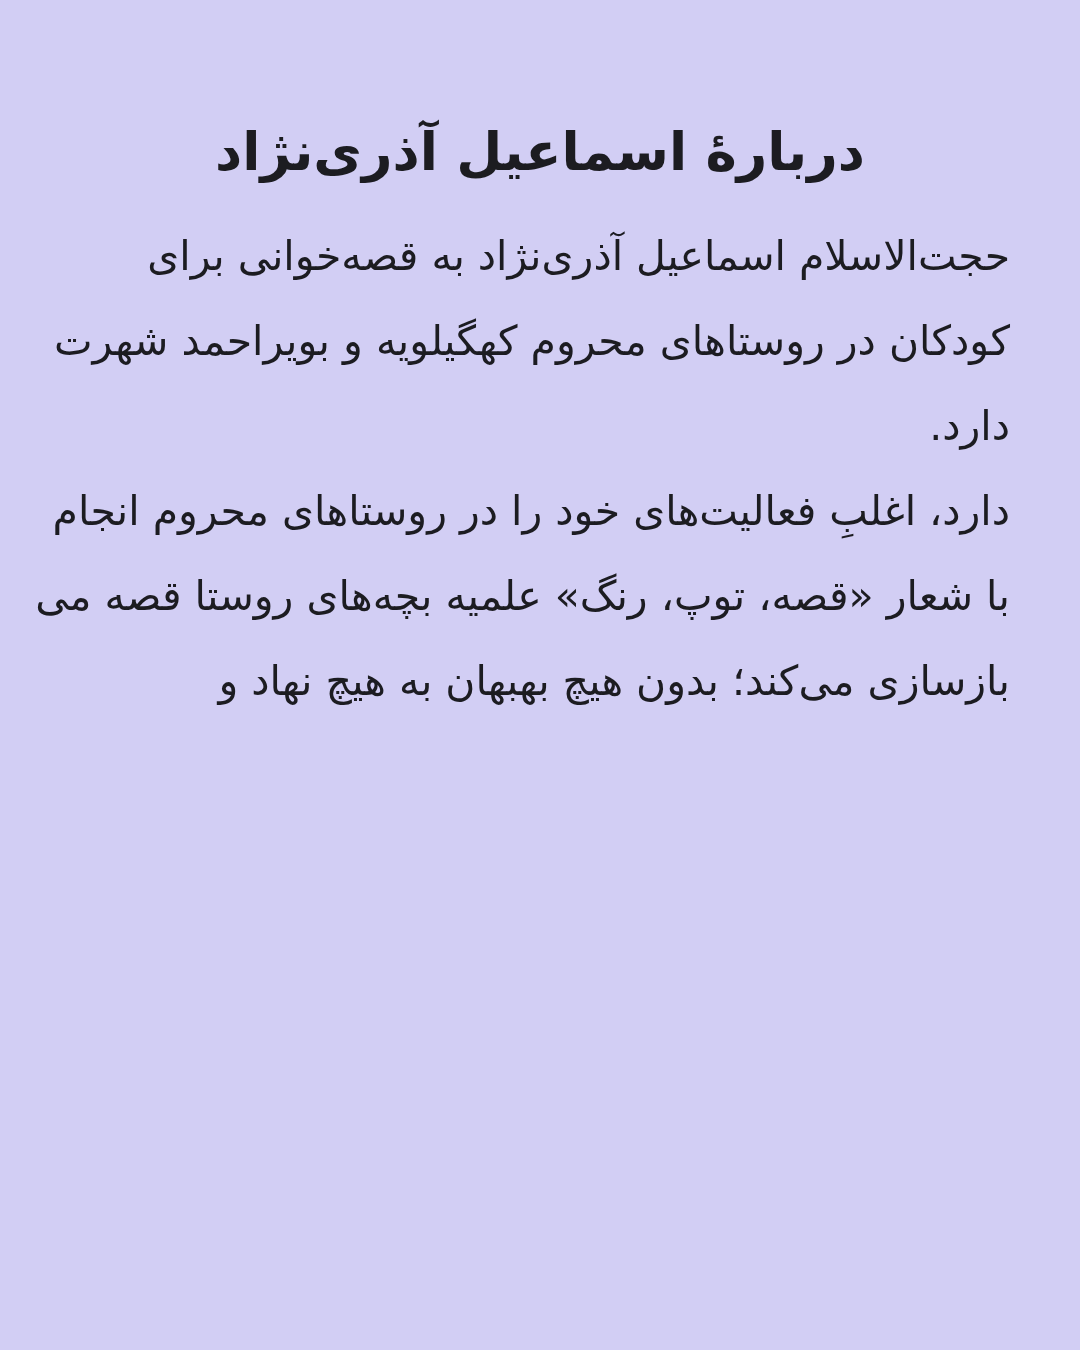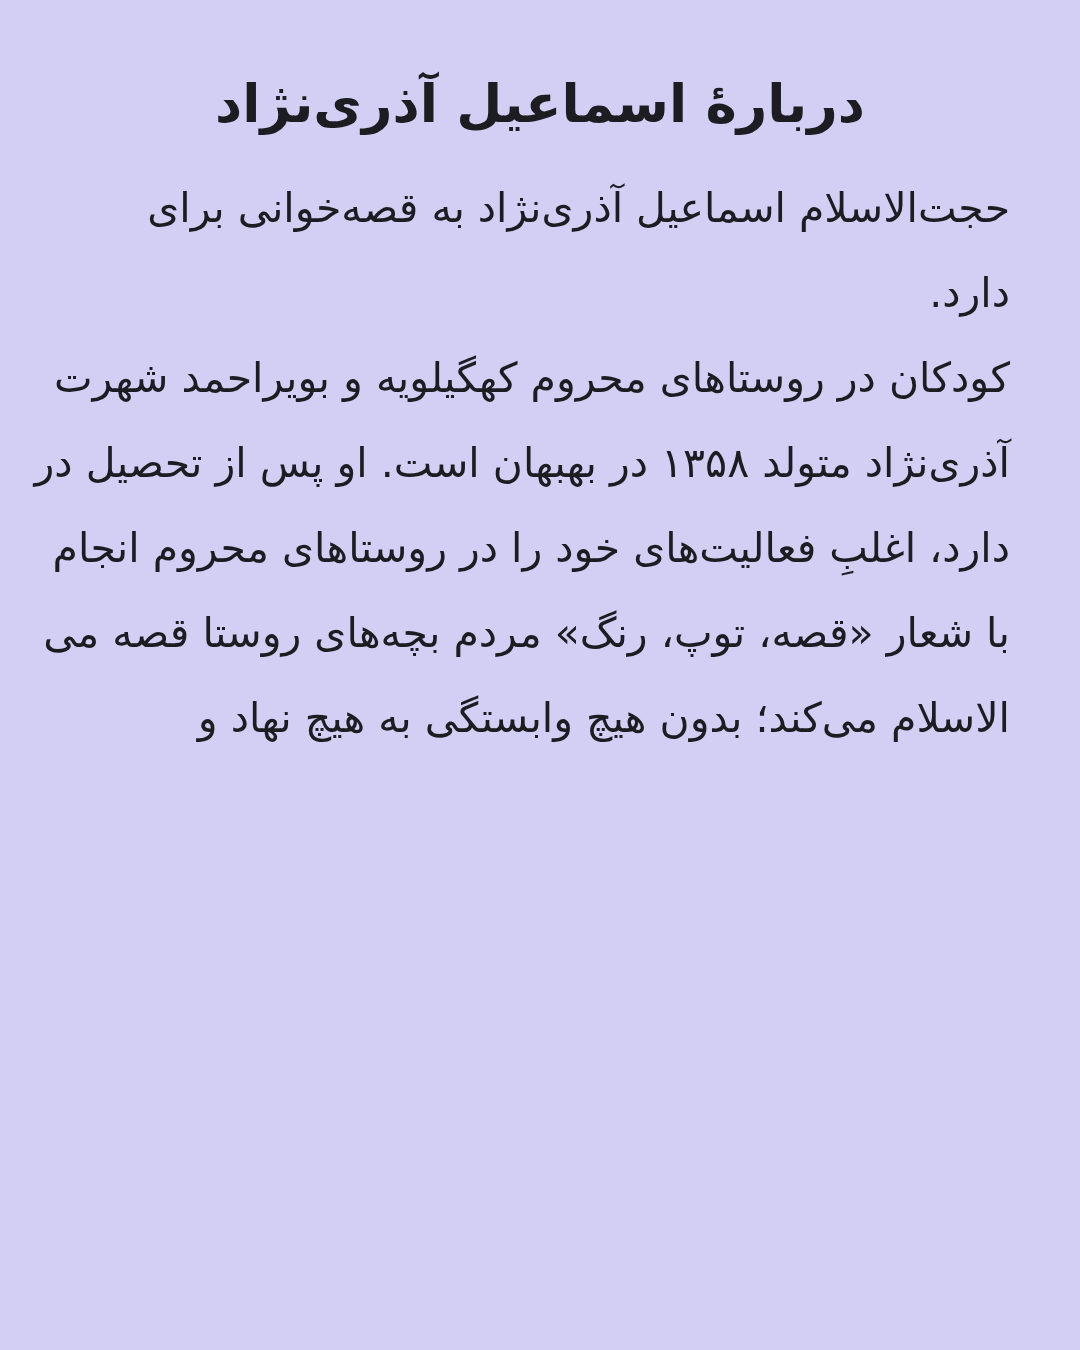--- a/index.html
+++ b/index.html
@@ -14,21 +14,21 @@
     font-family: "DejaVu Sans", sans-serif;
     overflow: hidden;
   }
   .post {
     width: 1080px;
     height: 1350px;
     box-sizing: border-box;
     direction: rtl;
   }
   .post-title {
-    margin: 68px 70px 26px 70px;
+    margin: 116px 70px 26px 70px;
     font-size: 53px;
     font-weight: bold;
     line-height: 1.35;
     text-align: center;
     white-space: nowrap;
   }
   .post-body {
     padding: 0 70px 0 22px;
     font-size: 41px;
     line-height: 85px;
@@ -39,20 +39,19 @@
   }
 </style>
 </head>
 <body>
 
 <div class="post">
   <h1 class="post-title">دربارهٔ اسماعیل آذری‌نژاد</h1>
 
   <div class="post-body">
     <div class="post-line">حجت‌الاسلام اسماعیل آذری‌نژاد به قصه‌خوانی برای</div>
+    <div class="post-line">کودکان در روستاهای محروم کهگیلویه و بویراحمد شهرت</div>
     <div class="post-line">دارد.</div>
-    <div class="post-line">کودکان در روستاهای محروم کهگیلویه و بویراحمد شهرت</div>
-    <div class="post-line">آذری‌نژاد متولد ۱۳۵۸ در بهبهان است. او پس از تحصیل در</div>
     <div class="post-line">دارد، اغلبِ فعالیت‌های خود را در روستاهای محروم انجام</div>
-    <div class="post-line">با شعار «قصه، توپ، رنگ» مردم بچه‌های روستا قصه می</div>
-    <div class="post-line">الاسلام می‌کند؛ بدون هیچ وابستگی به هیچ نهاد و</div>
+    <div class="post-line">با شعار «قصه، توپ، رنگ» علمیه بچه‌های روستا قصه می</div>
+    <div class="post-line">بازسازی می‌کند؛ بدون هیچ بهبهان به هیچ نهاد و</div>
   </div>
 </div>
 
 </body></html>

